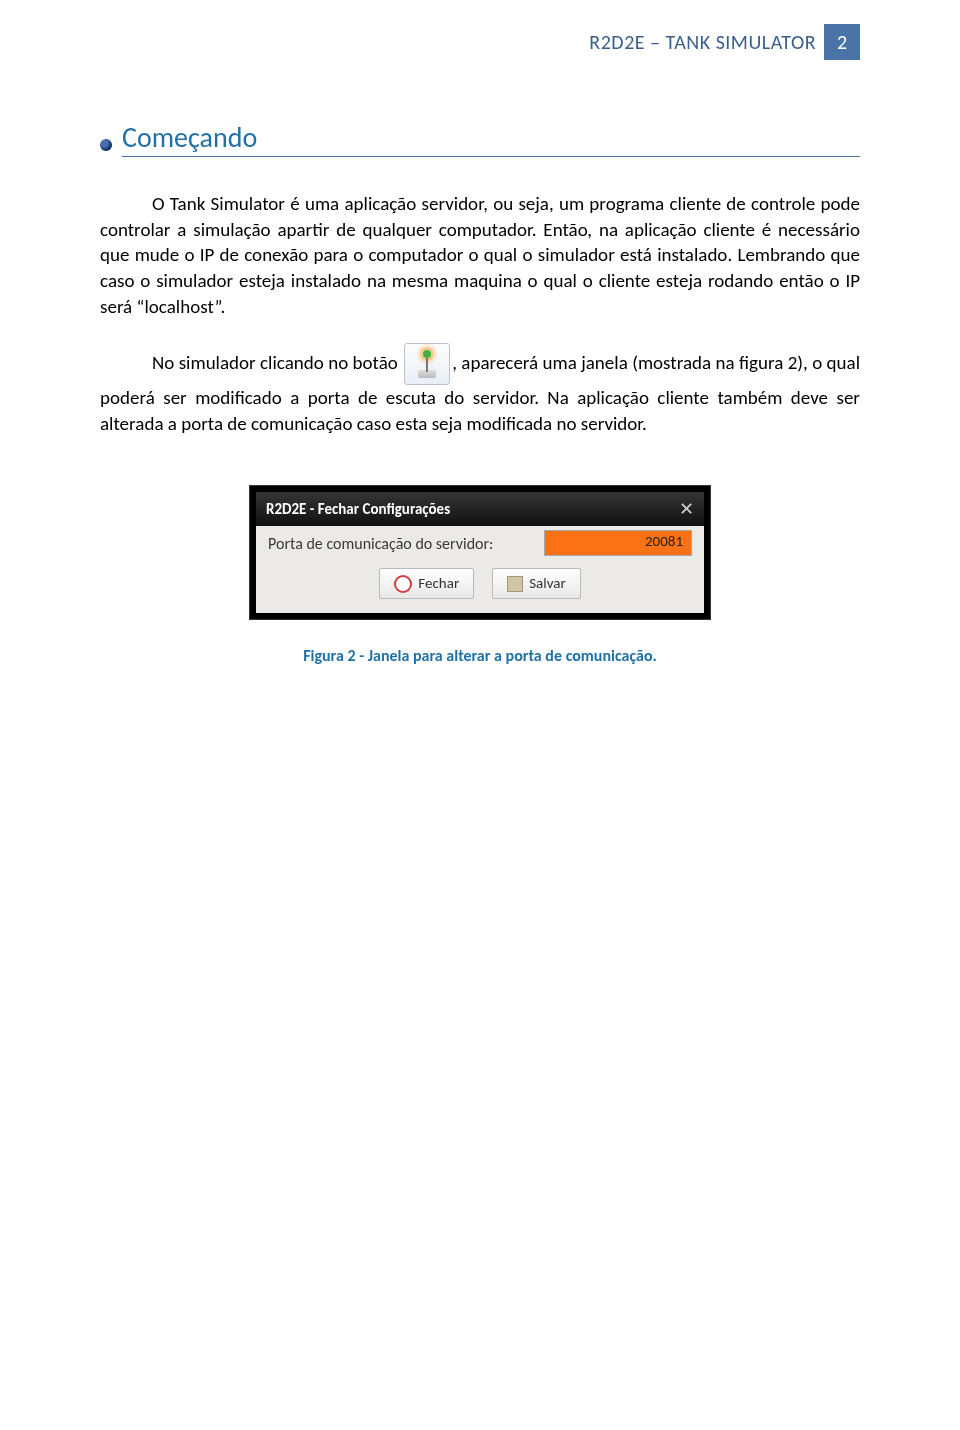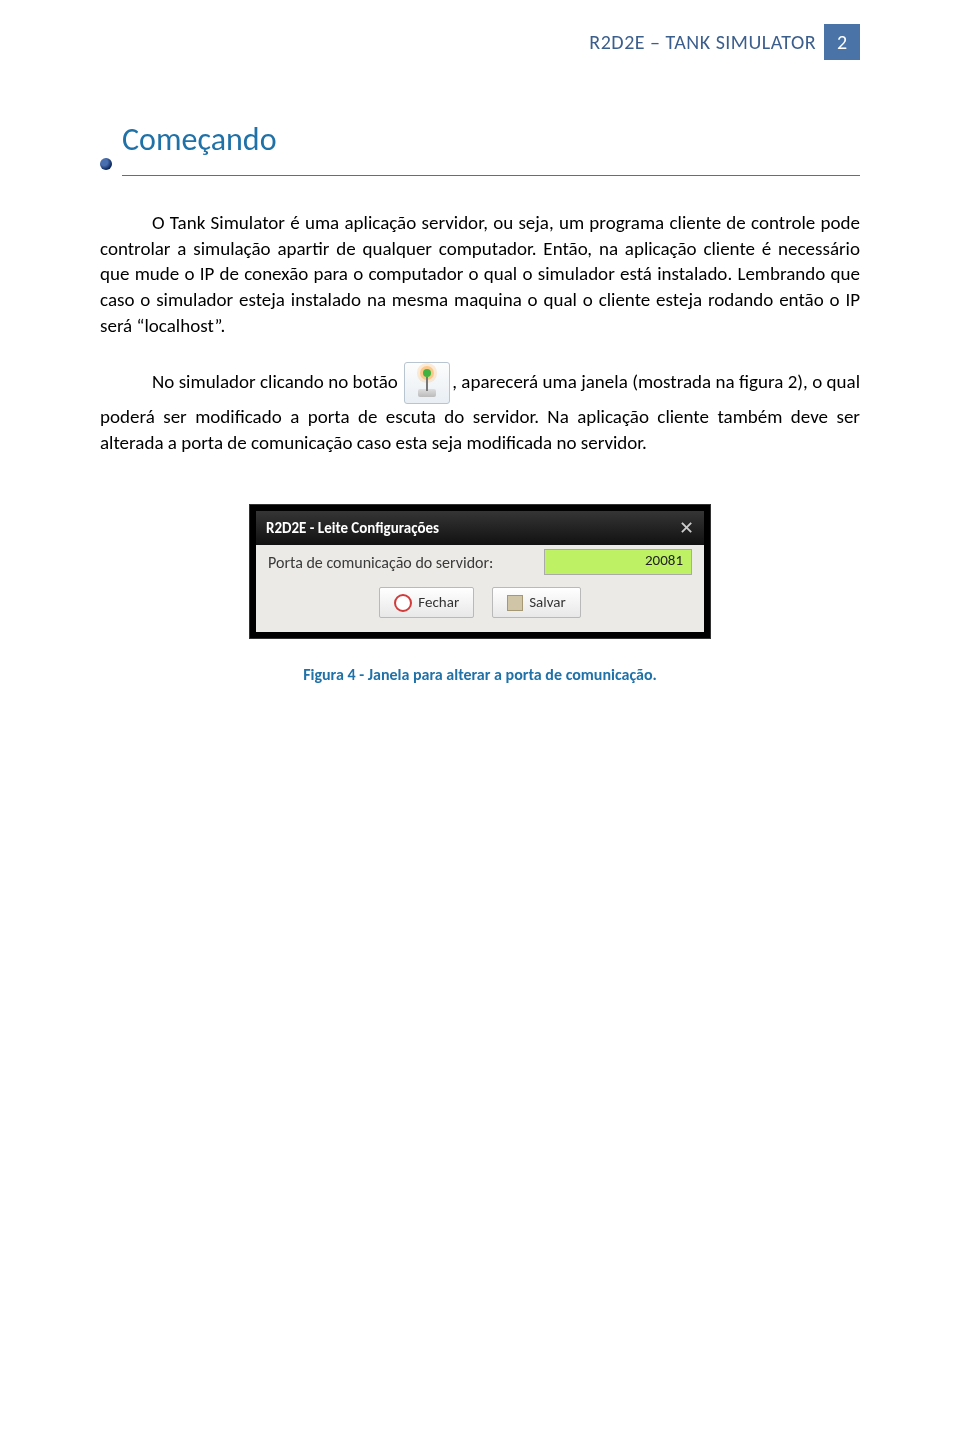--- a/index.html
+++ b/index.html
@@ -2,40 +2,40 @@
 <html><head>
 <meta charset="utf-8">
 <style>
   html,body{margin:0;padding:0;background:#fff;font-family:Calibri,Arial,sans-serif;color:#000;}
   .page{width:960px;min-height:1430px;margin:0 auto;position:relative;box-sizing:border-box;padding:0 100px 60px 100px;}
   .header{display:flex;justify-content:flex-end;align-items:center;padding-top:24px;gap:8px;}
   .hdr-title{color:#3b5e8c;font-size:20px;letter-spacing:0.5px;}
   .hdr-badge{background:#4a73a8;color:#fff;width:36px;height:36px;display:flex;align-items:center;justify-content:center;font-size:20px;}
   .section-head{display:flex;align-items:flex-end;margin-top:60px;gap:10px;}
   .bullet{width:12px;height:12px;border-radius:50%;background:radial-gradient(circle at 35% 35%, #4a6fb0 30%, #0b275a 70%);margin-bottom:6px;}
-  .section-title{color:#1f71a8;font-size:32px;border-bottom:1.5px solid #4a73a8;flex:1;padding-bottom:16px;}
+  .section-title{color:#1f71a8;font-size:28px;border-bottom:1.5px solid #4a73a8;flex:1;padding-bottom:1px;}
   .body-text{font-size:19px;line-height:1.35;text-align:justify;margin-top:34px;}
   .bold{font-weight:400;}
   .para{margin:0 0 0 0;text-indent:52px;}
   .para2{margin:24px 0 0 0;text-indent:52px;}
   .inline-icon{display:inline-block;vertical-align:middle;width:44px;height:40px;border:1px solid #b8c4d0;border-radius:3px;background:linear-gradient(#fdfdfd,#e8eef4);position:relative;margin:0 2px;}
   .antenna-icon::before{content:"";position:absolute;left:50%;top:6px;width:8px;height:8px;background:#3fb23f;border-radius:50%;transform:translateX(-50%);box-shadow:0 0 0 3px rgba(255,140,0,0.35),0 0 0 6px rgba(255,140,0,0.15);}
   .antenna-icon::after{content:"";position:absolute;left:50%;top:14px;width:2px;height:14px;background:#777;transform:translateX(-50%);}
   .antenna-icon .base{position:absolute;bottom:6px;left:50%;transform:translateX(-50%);width:18px;height:8px;background:linear-gradient(#ddd,#bbb);border-radius:2px;}
   .play-icon .shape{position:absolute;left:50%;top:50%;transform:translate(-50%,-50%);width:0;height:0;border-top:10px solid transparent;border-bottom:10px solid transparent;border-left:16px solid #2e72c4;}
   .play-icon{width:48px;height:42px;}
   
   .dlg-wrap{display:flex;justify-content:center;margin:50px 0 26px 0;}
   .dlg{width:448px;border:6px solid #000;background:#eceae6;box-shadow:0 0 0 1px #333;}
   .dlg-title{background:linear-gradient(#353535,#111);color:#fff;display:flex;align-items:center;justify-content:space-between;height:34px;padding:0 10px;font-size:15px;font-weight:700;}
   .dlg-close{color:#ccc;font-size:18px;font-weight:normal;}
   .dlg-body{padding:4px 12px 14px 12px;}
   .dlg-row{display:flex;align-items:center;justify-content:space-between;margin-bottom:12px;}
   .dlg-label{color:#3a3a3a;font-size:16px;}
-  .dlg-input{width:130px;height:24px;border:1px solid #aaa;background:#bef264;text-align:right;padding:0 8px;font-size:15px;color:#222;}
+  .dlg-input{width:130px;height:24px;border:1px solid #aaa;background:#f97316;text-align:right;padding:0 8px;font-size:15px;color:#222;}
   .dlg-actions{display:flex;justify-content:center;gap:18px;}
   .dlg-btn{display:flex;align-items:center;gap:6px;border:1px solid #b9b9b9;background:linear-gradient(#fff,#e8e8e8);padding:4px 14px;border-radius:2px;font-size:15px;color:#333;}
   .dlg-btn .mini-ico{width:14px;height:14px;display:inline-block;}
   .mini-stop{background:#fff;border:2px solid #d23b3b;border-radius:50%;}
   .mini-save{background:#d0c5a7;border:1px solid #a59875;}
   .caption{color:#1f71a8;font-size:16px;font-weight:700;text-align:center;margin-top:10px;}
   .footer{position:absolute;bottom:20px;left:36px;right:36px;font-size:17px;line-height:1.35;color:#000;}
 </style>
 </head>
 <body>
@@ -58,21 +58,21 @@
       <span>O </span><span class="bold">Tank Simulator</span><span> é uma aplicação servidor, ou seja, um programa cliente de controle pode controlar a simulação apartir de qualquer computador. Então, na aplicação cliente é necessário que mude o IP de conexão para o computador o qual o simulador está instalado. Lembrando que caso o simulador esteja instalado na mesma maquina o qual o cliente esteja rodando então o IP será “</span><span class="bold">localhost</span><span>”.</span>
     </p>
 
     <p class="para2">
       <span>No simulador clicando no botão </span><span class="inline-icon antenna-icon"><span class="base"></span></span><span>, aparecerá uma janela (mostrada na figura 2), o qual poderá ser modificado a porta de escuta do servidor. Na aplicação cliente também deve ser alterada a porta de comunicação caso esta seja modificada no servidor.</span>
     </p>
 
     <div class="dlg-wrap">
       <div class="dlg">
         <div class="dlg-title">
-          <span>R2D2E - Leite Configurações</span>
+          <span>R2D2E - Fechar Configurações</span>
           <span class="dlg-close">✕</span>
         </div>
         <div class="dlg-body">
           <div class="dlg-row">
             <span class="dlg-label">Porta de comunicação do servidor:</span>
             <span class="dlg-input">20081</span>
           </div>
           <div class="dlg-actions">
             <span class="dlg-btn">
               <span class="mini-ico mini-stop"></span>
@@ -80,19 +80,19 @@
             </span>
             <span class="dlg-btn">
               <span class="mini-ico mini-save"></span>
               <span>Salvar</span>
             </span>
           </div>
         </div>
       </div>
     </div>
 
-    <div class="caption">Figura 4 - Janela para alterar a porta de comunicação.</div>
+    <div class="caption">Figura 2 - Janela para alterar a porta de comunicação.</div>
 
 
   </div>
 
 
 </div>
 
 </body></html>

